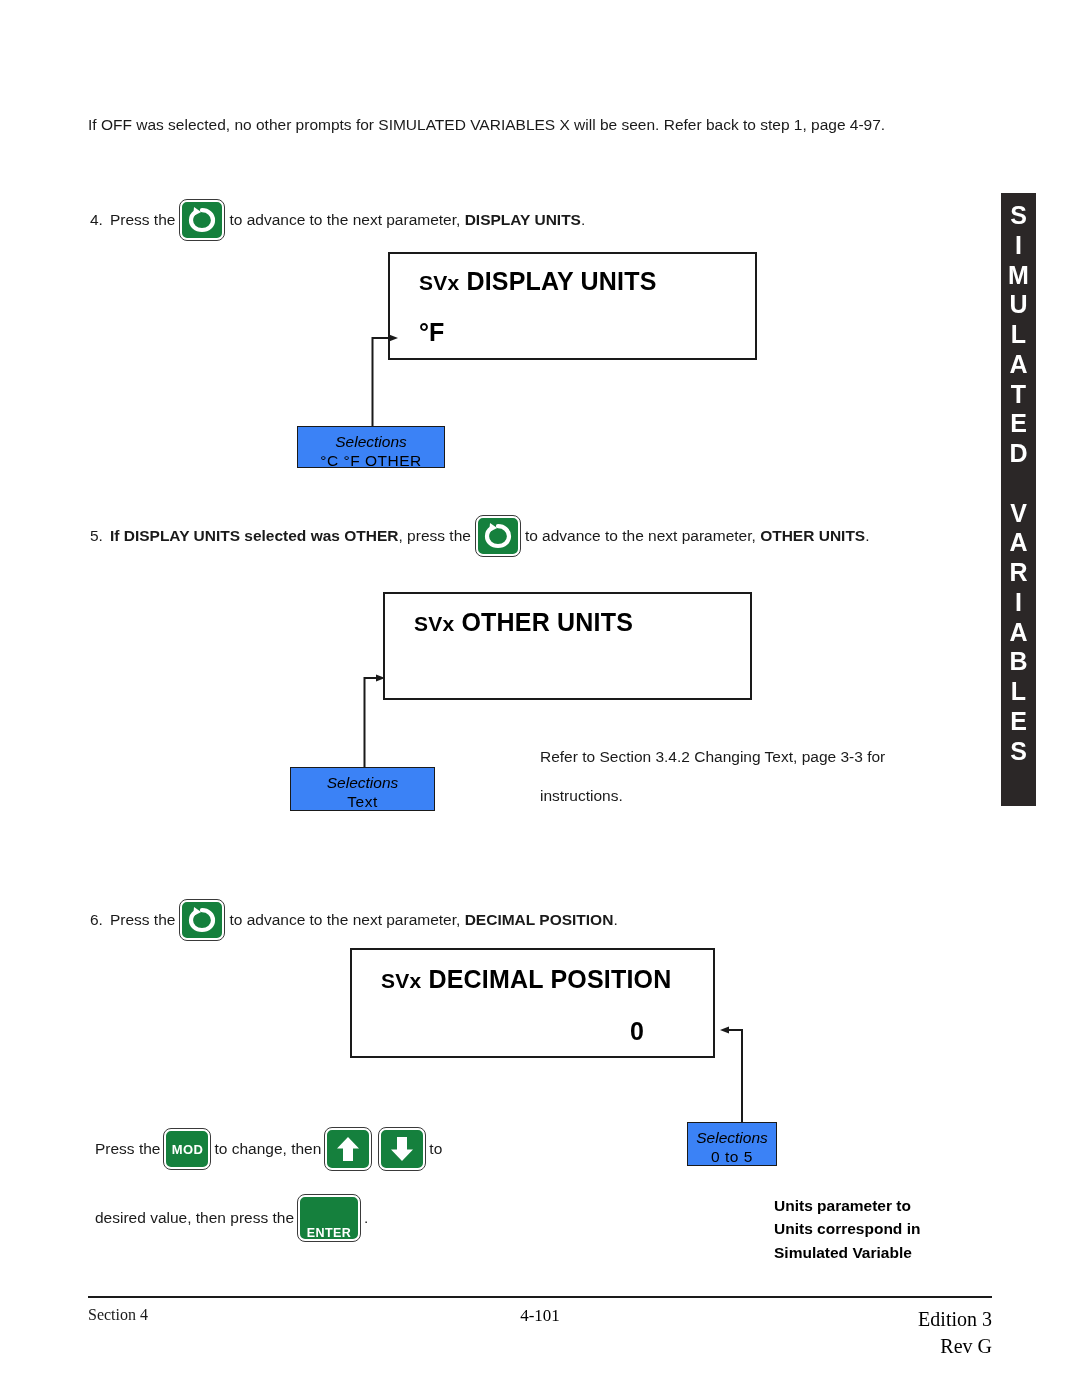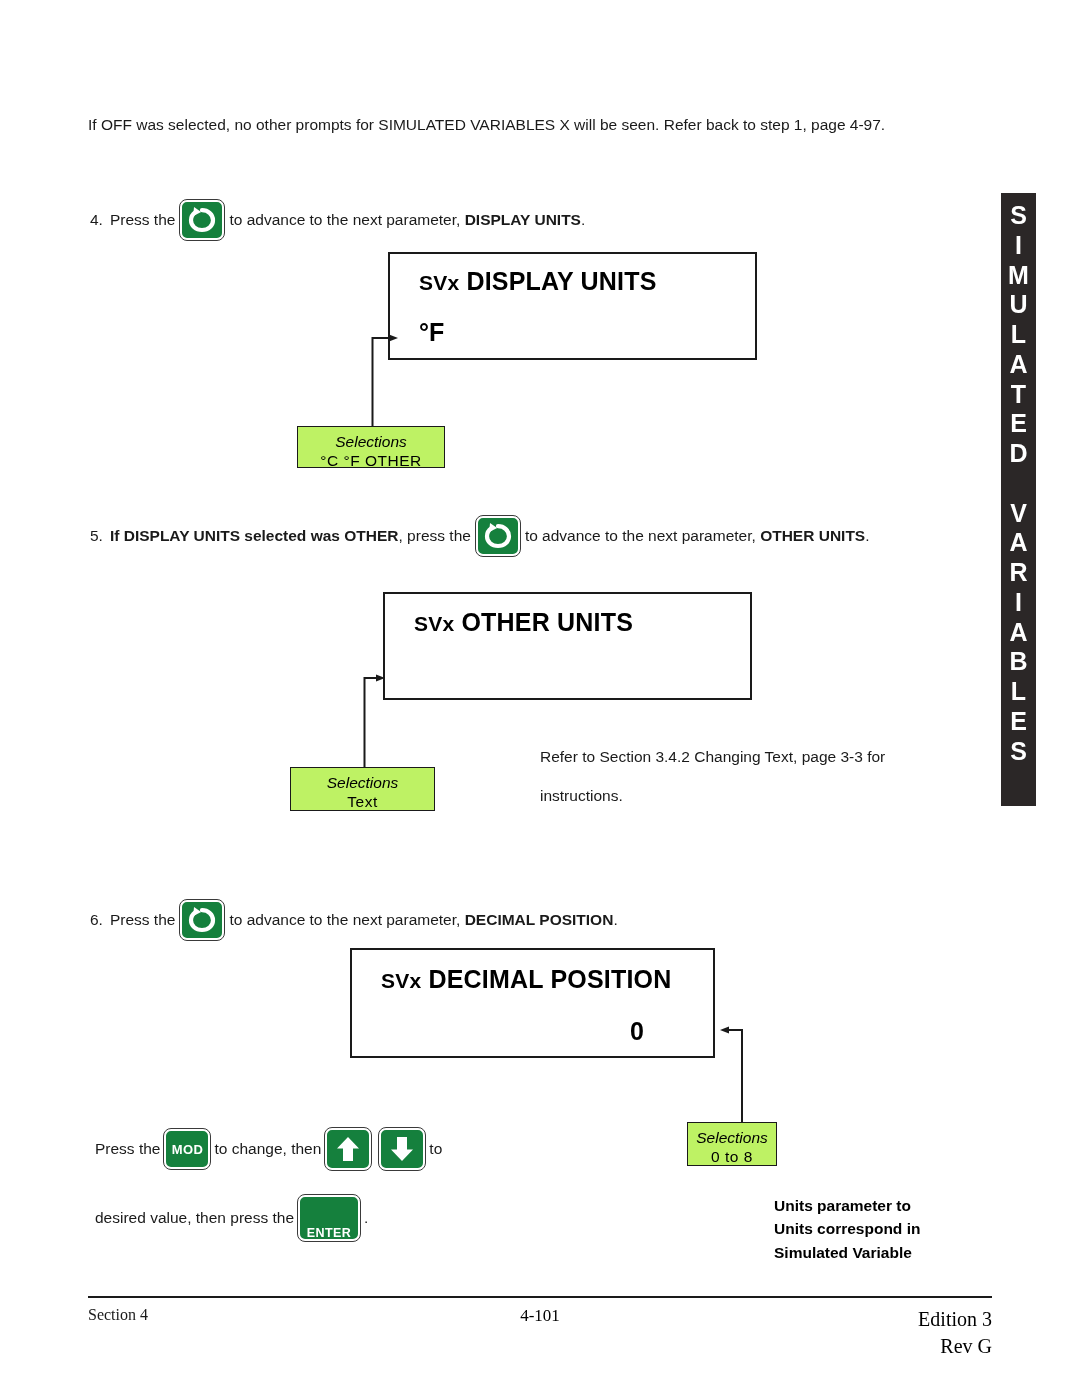--- a/index.html
+++ b/index.html
@@ -88,21 +88,21 @@
   .panel-value {
     position: absolute;
     font-size: 25px;
     font-weight: bold;
   }
 
   
   .sel-box {
     position: absolute;
     border: 1.6px solid #1a1a1a;
-    background: #bef264;
+    background: #3b82f6;
     box-sizing: border-box;
     text-align: center;
     padding-top: 5px;
   }
   .sel-title {
     font-style: italic;
     font-size: 15.5px;
     line-height: 1.25;
   }
   .sel-items {
@@ -275,21 +275,21 @@
 
   <div class="conn" style="left:715px; top:1022px;">
     <svg width="40" height="100" viewBox="0 0 40 100">
       <path d="M27 100 L27 8 L13 8" fill="none" stroke="#1a1a1a" stroke-width="2"></path>
       <path d="M5 8 L14 4.4 L14 11.6 Z" fill="#1a1a1a"></path>
     </svg>
   </div>
 
   <div class="sel-box" style="left:687px; top:1122px; width:90px; height:44px;">
     <div class="sel-title">Selections</div>
-    <div class="sel-items">0 to 8</div>
+    <div class="sel-items">0 to 5</div>
   </div>
 
   <div class="step" style="left:95px; top:1128px;">
     <span>Press the</span>
     <span class="key key-mod">
       <span class="key-label">MOD</span>
     </span>
     <span>to change, then</span>
     <span class="key key-arrow">
       <svg width="26" height="28" viewBox="0 0 26 28" aria-hidden="true">

